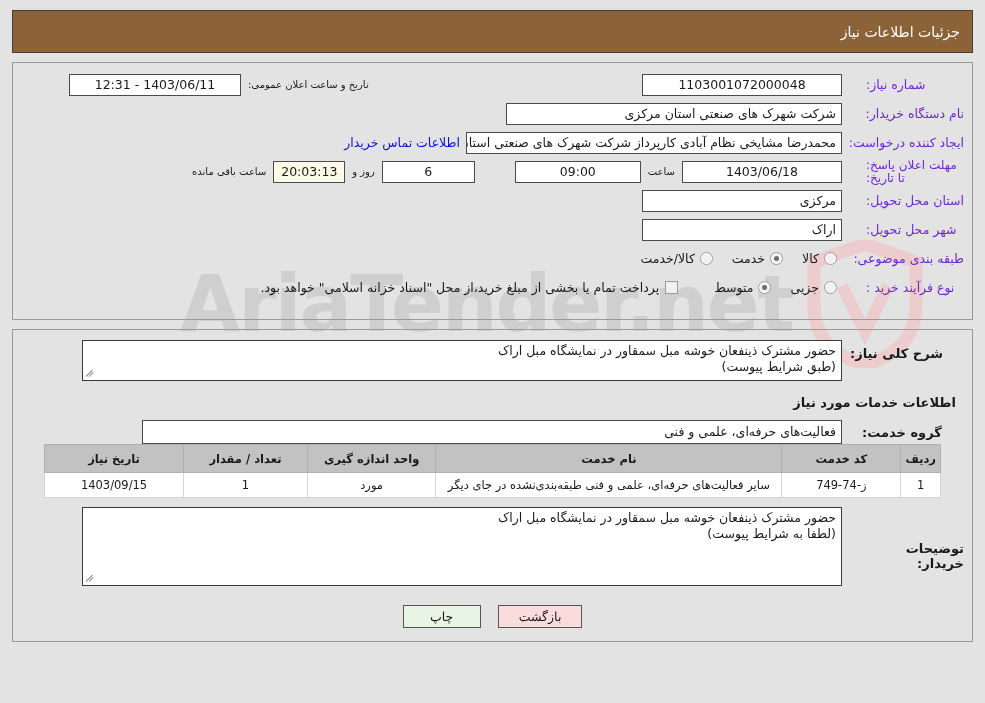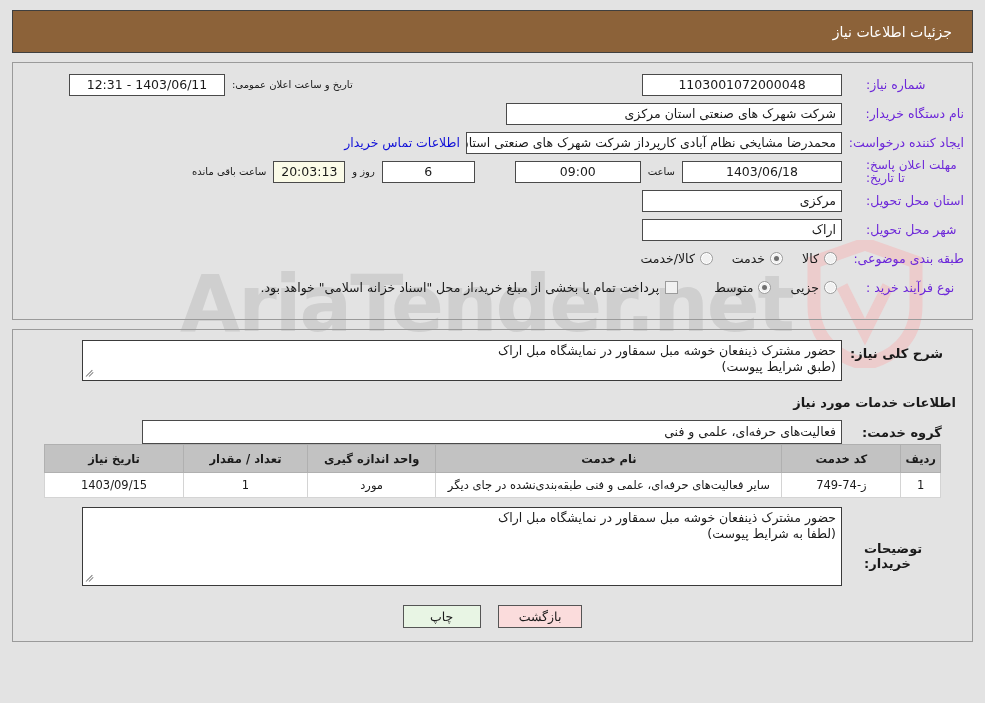--- a/index.html
+++ b/index.html
@@ -53,21 +53,21 @@
     padding: 0;
   }
   .title-bar {
     margin: 10px 12px 0 12px;
     height: 43px;
     background: #8c6239;
     border: 1px solid #3f3f3f;
     display: flex;
     align-items: center;
     justify-content: flex-start;
-    padding-right: 20px;
+    padding-right: 12px;
   }
   .title-bar .title-text {
     color: #ffffff;
     font-size: 14px;
   }
 
   
   .panel {
     margin: 9px 12px 0 12px;
     border: 1px solid #9a9a9a;
@@ -131,21 +131,21 @@
   
   .w-need    { width: 200px; }
   .w-buyer   { width: 336px; }
   .w-creator { width: 376px; }
   .w-date    { width: 160px; }
   .w-time    { width: 126px; }
   .w-days    { width: 93px;  }
   .w-remain  { width: 72px;  }
   .w-prov    { width: 200px; }
   .w-city    { width: 200px; }
-  .w-pubdate { width: 156px; }
+  .w-pubdate { width: 172px; }
 
   
   .radio-group { display: flex; align-items: center; gap: 0; }
   .radio-wrap {
     display: flex; align-items: center;
     margin-left: 14px;
     cursor: pointer;
   }
   .radio {
     width: 13px; height: 13px;
@@ -277,21 +277,21 @@
   .notes-row {
     display: flex;
     align-items: flex-start;
     margin-top: 9px;
   }
   .notes-lbl {
     font-size: 13px;
     font-weight: bold;
     color: #1a1a1a;
     width: 122px;
-    text-align: left;
+    text-align: right;
     padding-left: 22px;
     padding-top: 34px;
     flex: 0 0 auto;
   }
   .grp-row { display:flex; align-items:center; margin-top: 4px; }
   .grp-lbl {
     font-size: 13px; font-weight: bold; color:#1a1a1a;
     width: 122px; text-align:left; padding-left:20px; flex:0 0 auto;
   }
   .desc-row { display:flex; align-items:flex-start; }

